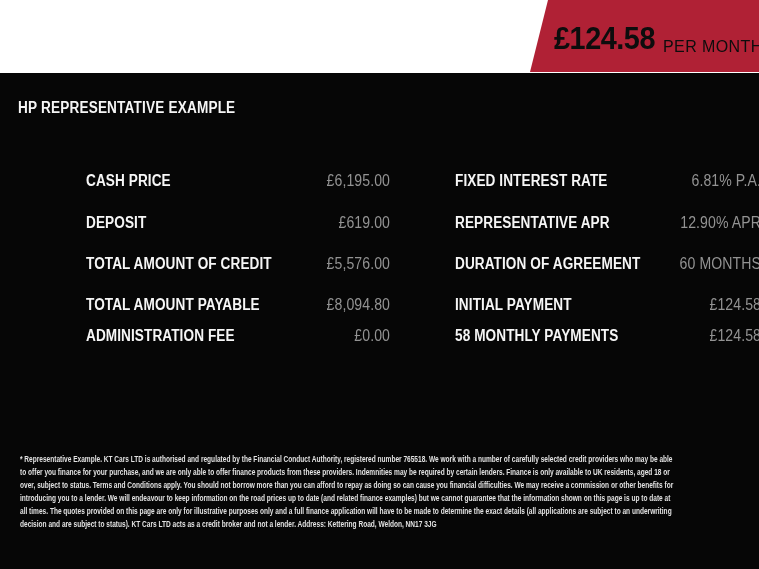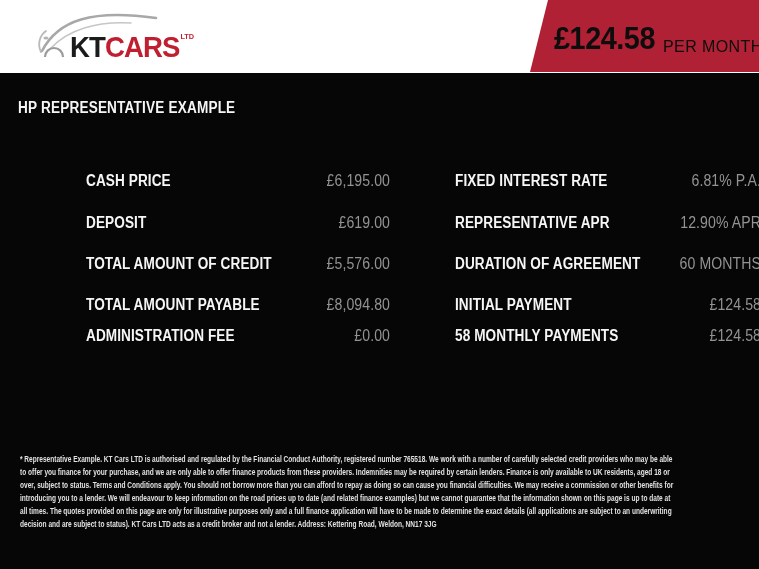--- a/index.html
+++ b/index.html
@@ -61,32 +61,20 @@
     letter-spacing:0px;
   }
 </style>
 </head>
 <body>
 
 <div class="page">
 
   <div class="header">
 
-    <div class="logo">
-      <svg class="car-sketch" viewBox="0 0 132 52">
-        <path d="M6 45 C 22 14, 56 3, 120 12" stroke="#a8a8a8" stroke-width="2.6" fill="none" stroke-linecap="round"></path>
-        <path d="M15 42 C 32 24, 60 15, 95 17" stroke="#c6c6c6" stroke-width="1.5" fill="none" stroke-linecap="round"></path>
-        <path d="M10 25 C 4 29, 1 38, 5 46" stroke="#b9b9b9" stroke-width="1.8" fill="none" stroke-linecap="round"></path>
-        <path d="M9 51 A 9 9 0 0 1 27 51" stroke="#9c9c9c" stroke-width="2.2" fill="none"></path>
-        <ellipse cx="10" cy="32" rx="2.6" ry="1.6" fill="#b5b5b5"></ellipse>
-      </svg>
-      <div class="logo-text">
-        <span class="logo-kt">KT</span><span class="logo-cars">CARS</span><span class="logo-ltd">LTD</span>
-      </div>
-    </div>
 
     <div class="price-banner">
       <div class="price-amount">£124.58</div>
       <div class="price-per">PER MONTH*</div>
     </div>
   </div>
 
   <div class="content-title">HP REPRESENTATIVE EXAMPLE</div>
 
   <div class="fin-row" style="top:171px">

